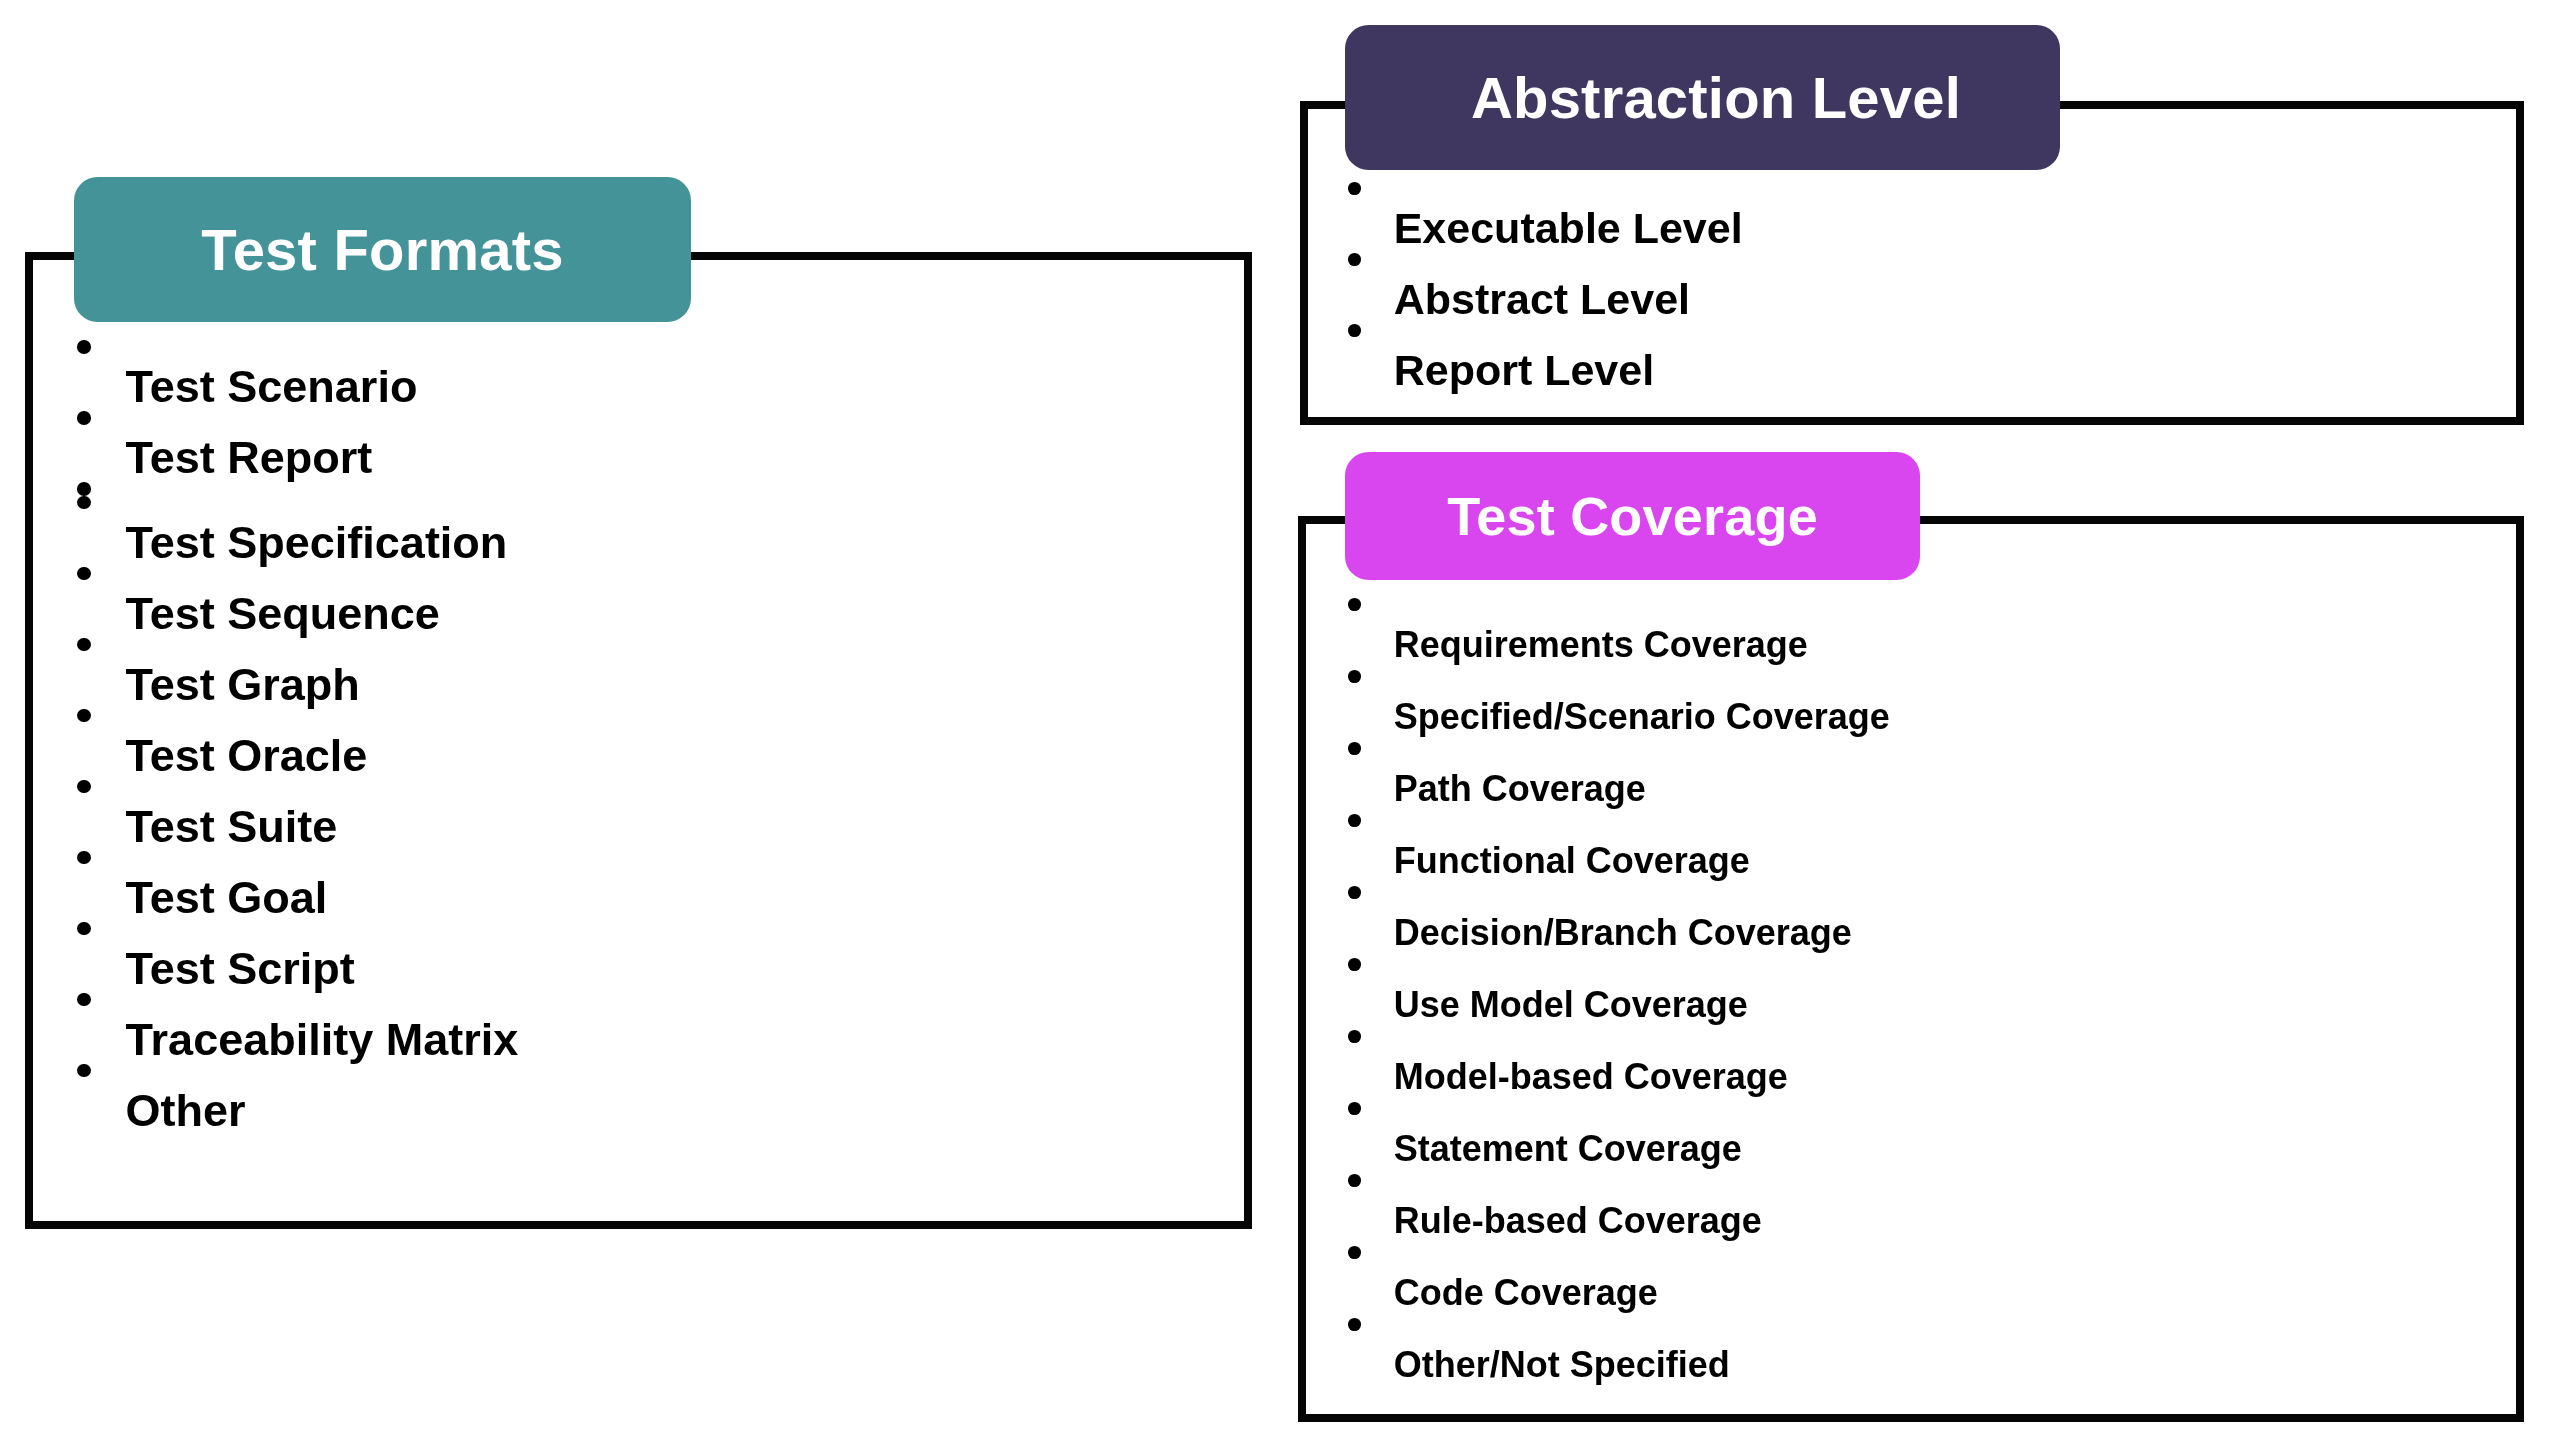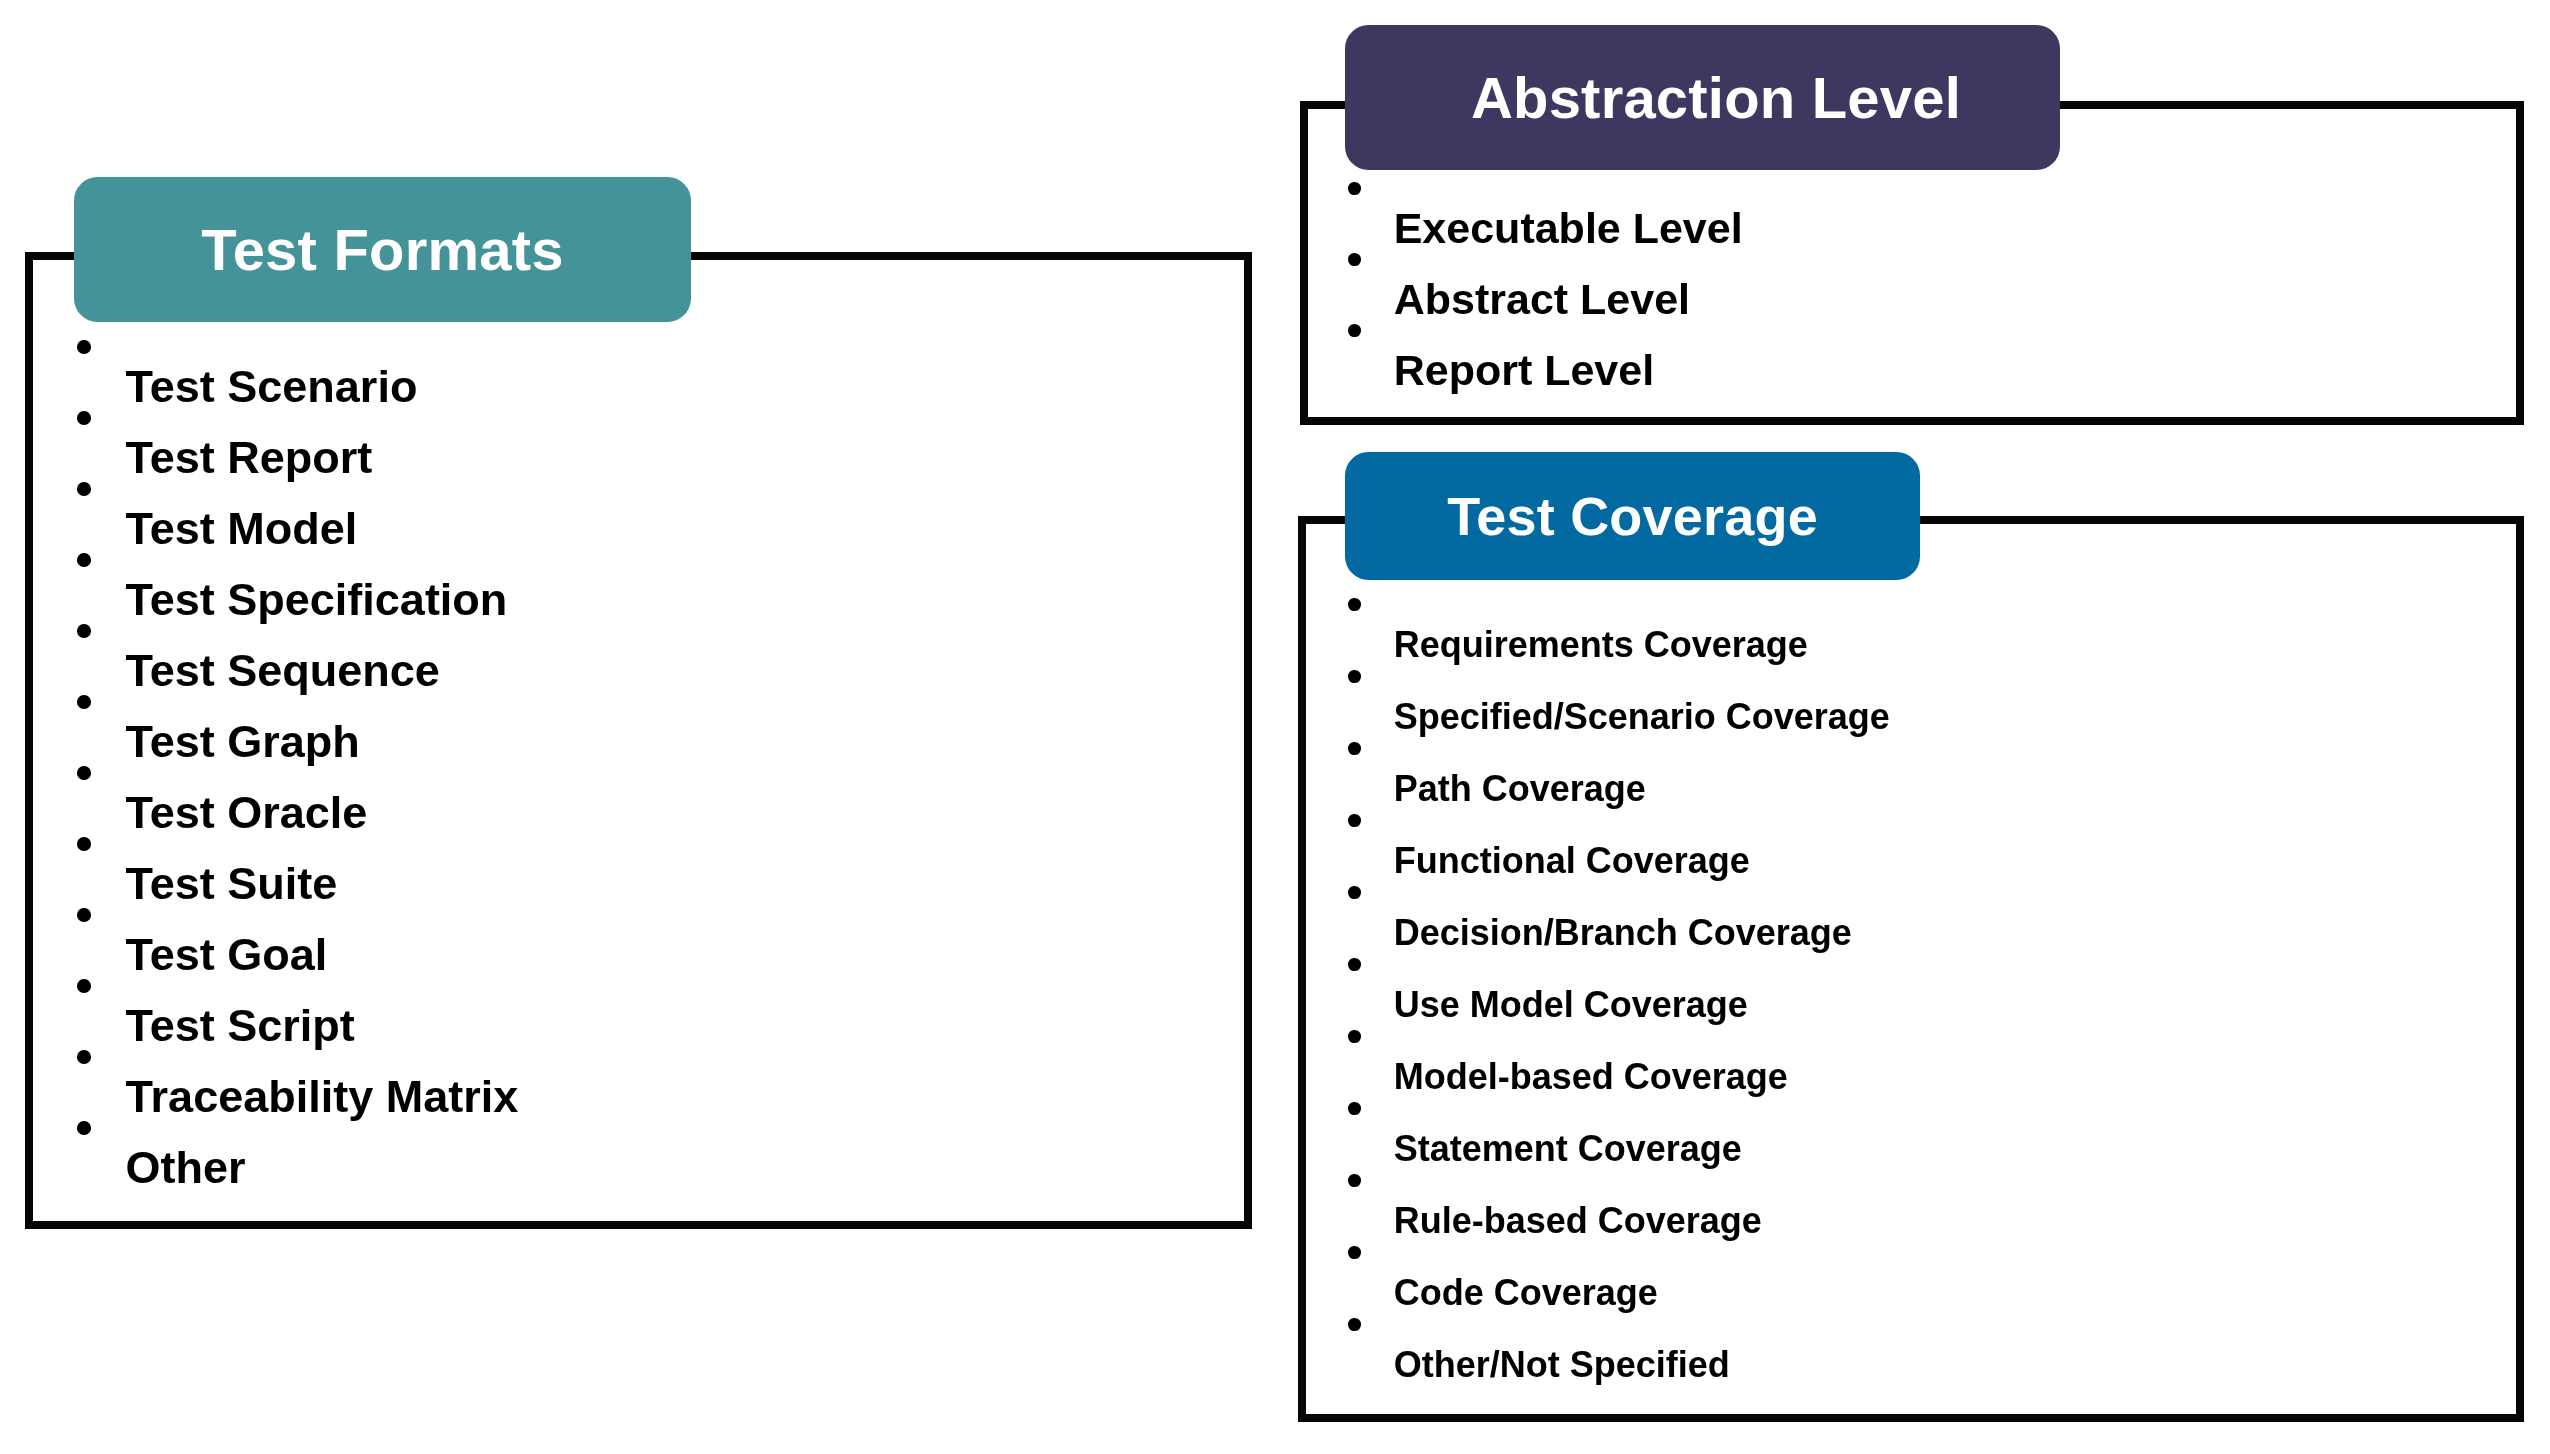--- a/index.html
+++ b/index.html
@@ -162,21 +162,20 @@
   <li>
     <span class="dot"></span>
     <span class="txt">Test Scenario</span>
   </li>
   <li>
     <span class="dot"></span>
     <span class="txt">Test Report</span>
   </li>
   <li>
     <span class="dot"></span>
-    <span class="txt">Test Model</span>
   </li>
   <li>
     <span class="dot"></span>
     <span class="txt">Test Specification</span>
   </li>
   <li>
     <span class="dot"></span>
     <span class="txt">Test Sequence</span>
   </li>
   <li>
@@ -225,21 +224,21 @@
     <span class="txt">Abstract Level</span>
   </li>
   <li>
     <span class="dot"></span>
     <span class="txt">Report Level</span>
   </li>
 </ul>
 
 <div class="card" id="card-test-coverage"></div>
 
-<div class="pill" id="pill-test-coverage" style="background: #0369a1;">
+<div class="pill" id="pill-test-coverage" style="background: #d946ef;">
   <span>Test Coverage</span>
 </div>
 
 <ul class="bullets" id="list-test-coverage">
   <li>
     <span class="dot"></span>
     <span class="txt">Requirements Coverage</span>
   </li>
   <li>
     <span class="dot"></span>

